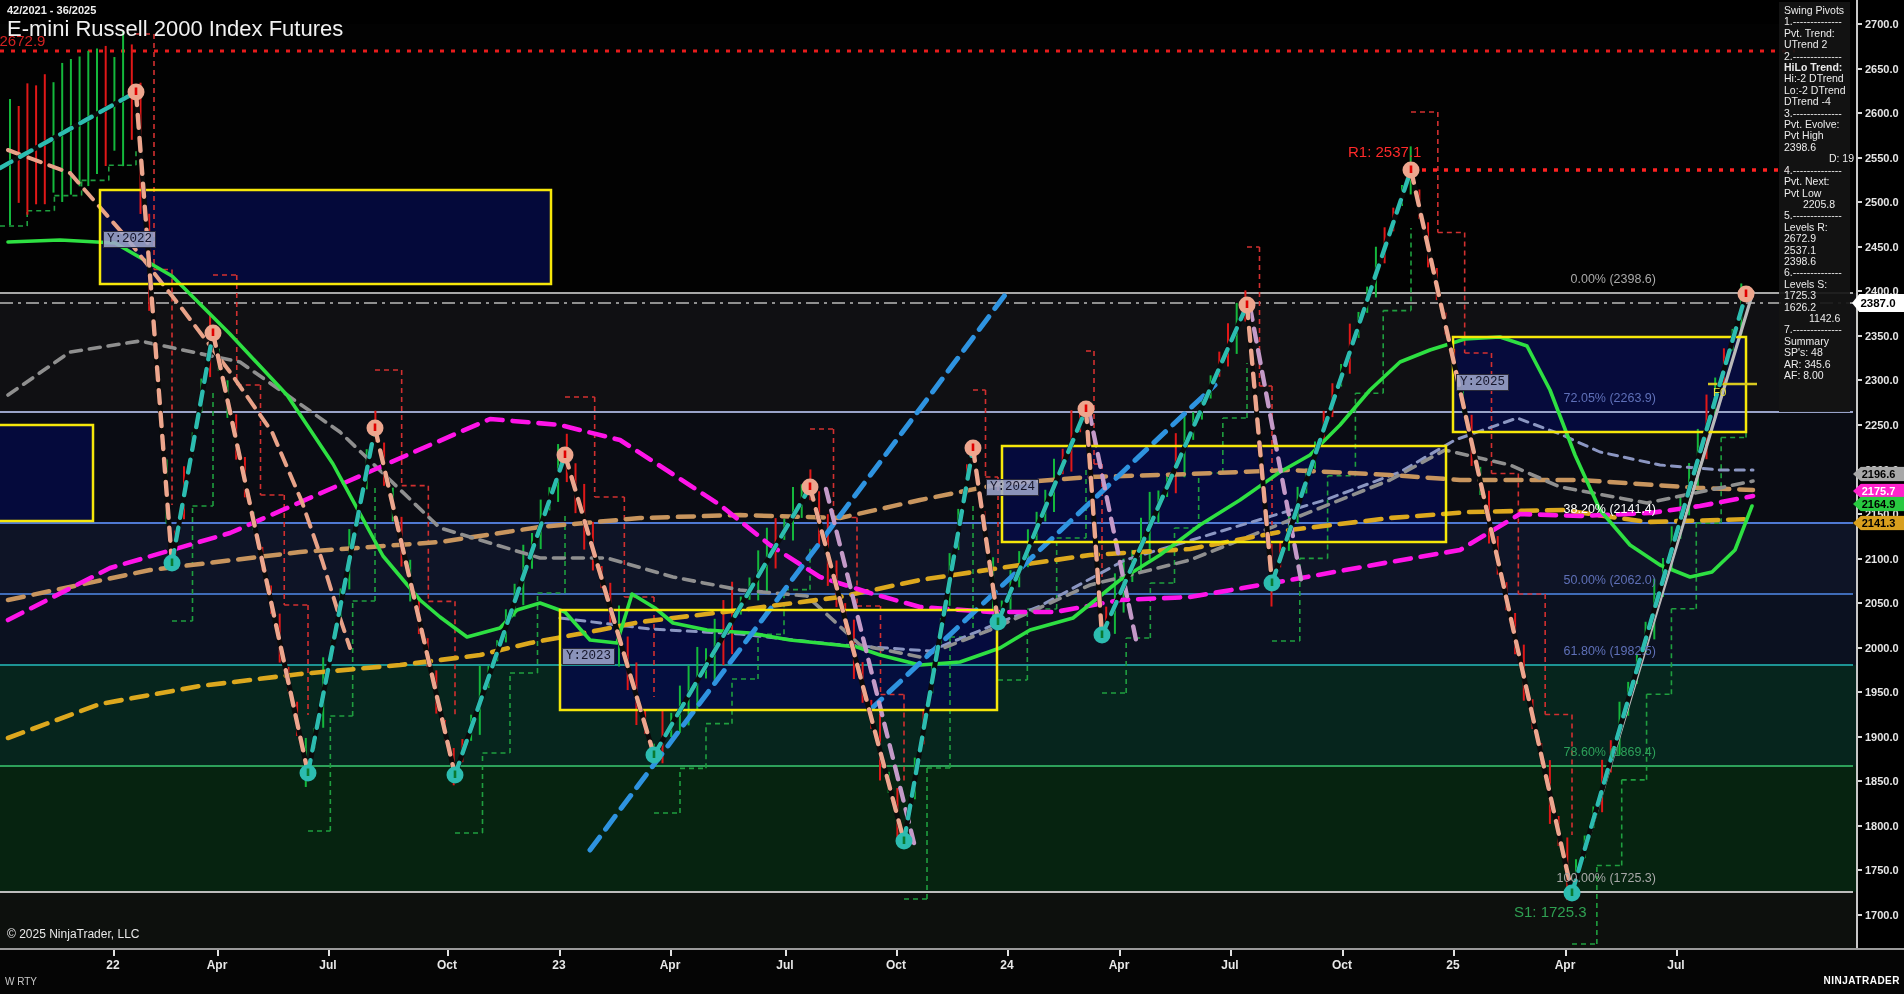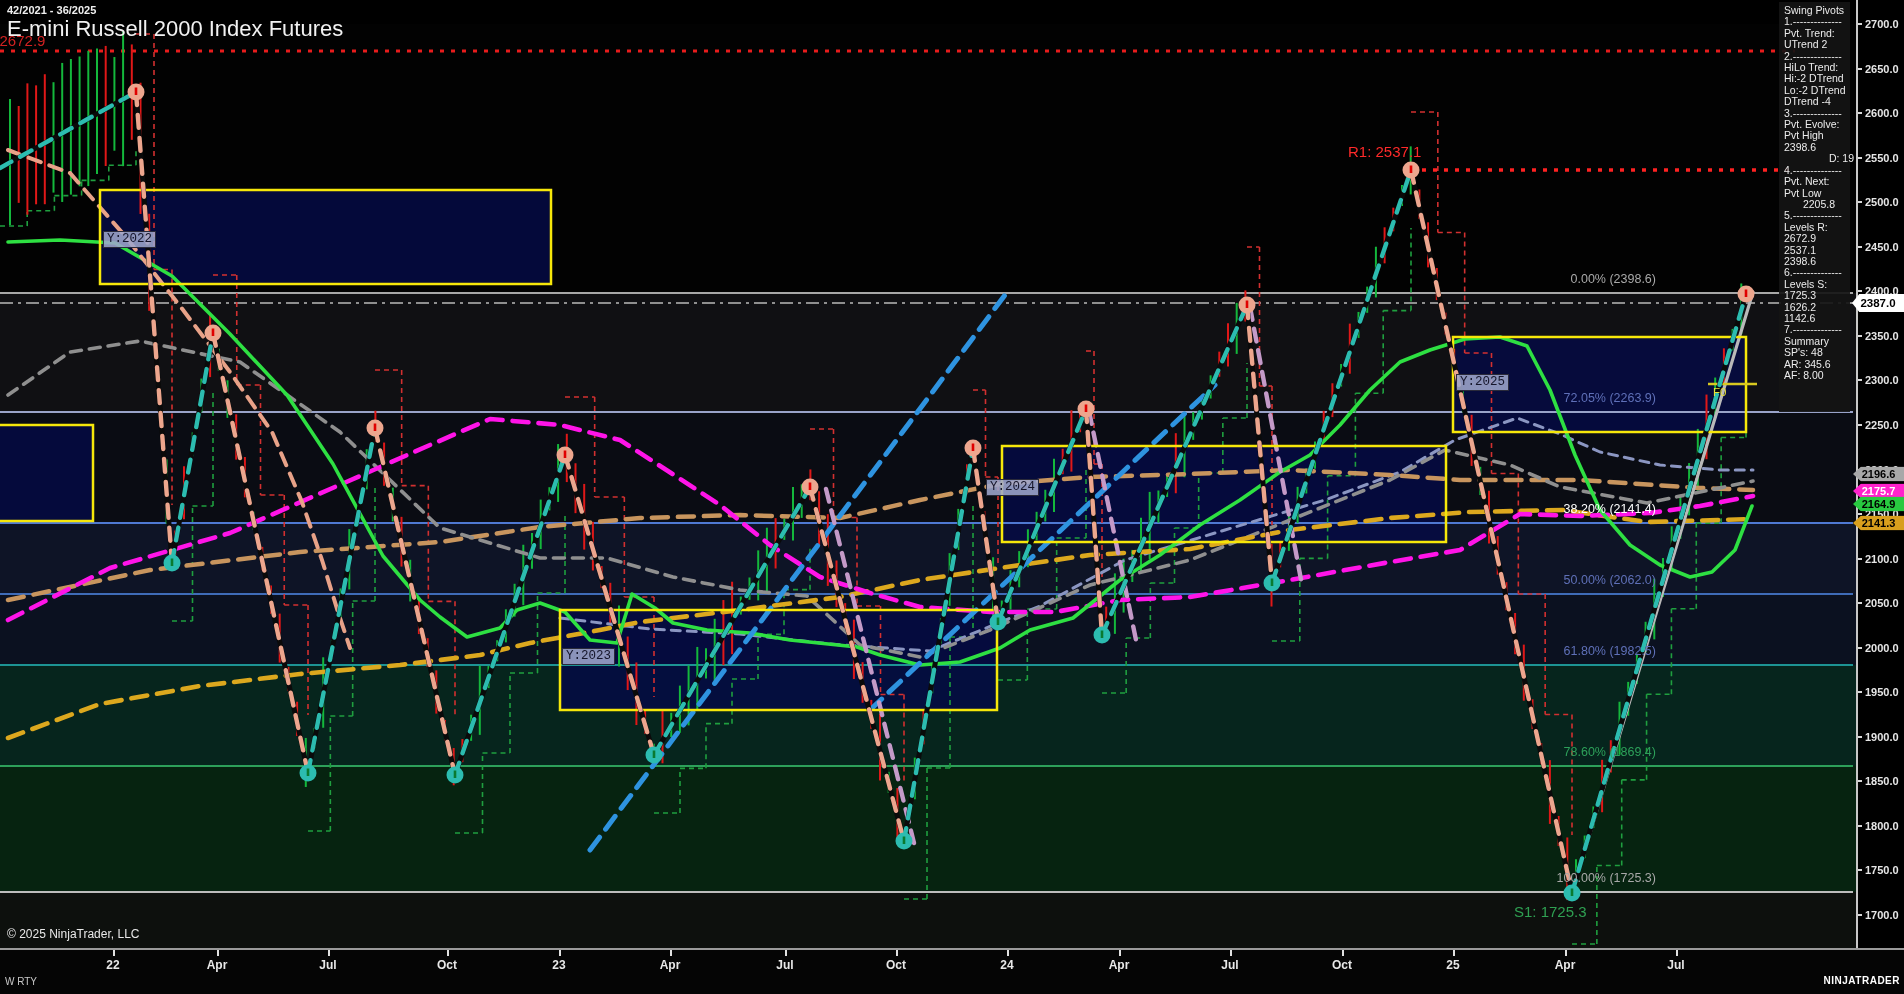--- a/index.html
+++ b/index.html
@@ -556,21 +556,21 @@
       <div class="abs cur-badge" style="top: 303px;">2387.0</div>
     </div>
 
   <div class="abs panel-bg"></div>
   <div class="abs panel" id="panel">
       <div class="abs " style="position: static;">Swing Pivots</div>
       <div class="abs " style="position: static;">1.--------------</div>
       <div class="abs " style="position: static;">Pvt. Trend:</div>
       <div class="abs " style="position: static;">UTrend 2</div>
       <div class="abs " style="position: static;">2.--------------</div>
-      <div class="abs " style="position: static;">HiLo Trend:</div>
+      <div class="abs " style="position: static; font-weight: bold;">HiLo Trend:</div>
       <div class="abs " style="position: static;">Hi:-2 DTrend</div>
       <div class="abs " style="position: static;">Lo:-2 DTrend</div>
       <div class="abs " style="position: static;">DTrend -4</div>
       <div class="abs " style="position: static;">3.--------------</div>
       <div class="abs " style="position: static;">Pvt. Evolve:</div>
       <div class="abs " style="position: static;">Pvt High</div>
       <div class="abs " style="position: static;">2398.6</div>
       <div class="abs " style="position: static; text-align: right;">D: 19</div>
       <div class="abs " style="position: static;">4.--------------</div>
       <div class="abs " style="position: static;">Pvt. Next:</div>
@@ -578,21 +578,21 @@
       <div class="abs " style="position: static; text-align: center;">2205.8</div>
       <div class="abs " style="position: static;">5.--------------</div>
       <div class="abs " style="position: static;">Levels R:</div>
       <div class="abs " style="position: static;">2672.9</div>
       <div class="abs " style="position: static;">2537.1</div>
       <div class="abs " style="position: static;">2398.6</div>
       <div class="abs " style="position: static;">6.--------------</div>
       <div class="abs " style="position: static;">Levels S:</div>
       <div class="abs " style="position: static;">1725.3</div>
       <div class="abs " style="position: static;">1626.2</div>
-      <div class="abs " style="position: static;">1142.6</div>
+      <div class="abs " style="position: static; margin-left: 25px;">1142.6</div>
       <div class="abs " style="position: static;">7.--------------</div>
       <div class="abs " style="position: static;">Summary</div>
       <div class="abs " style="position: static;">SP's: 48</div>
       <div class="abs " style="position: static;">AR: 345.6</div>
       <div class="abs " style="position: static;">AF: 8.00</div>
     </div>
 
   <div class="abs paxis-line"></div>
   <div class="abs" id="paxis" style="left:1856px;top:0;width:48px;height:948px;"></div>
 

